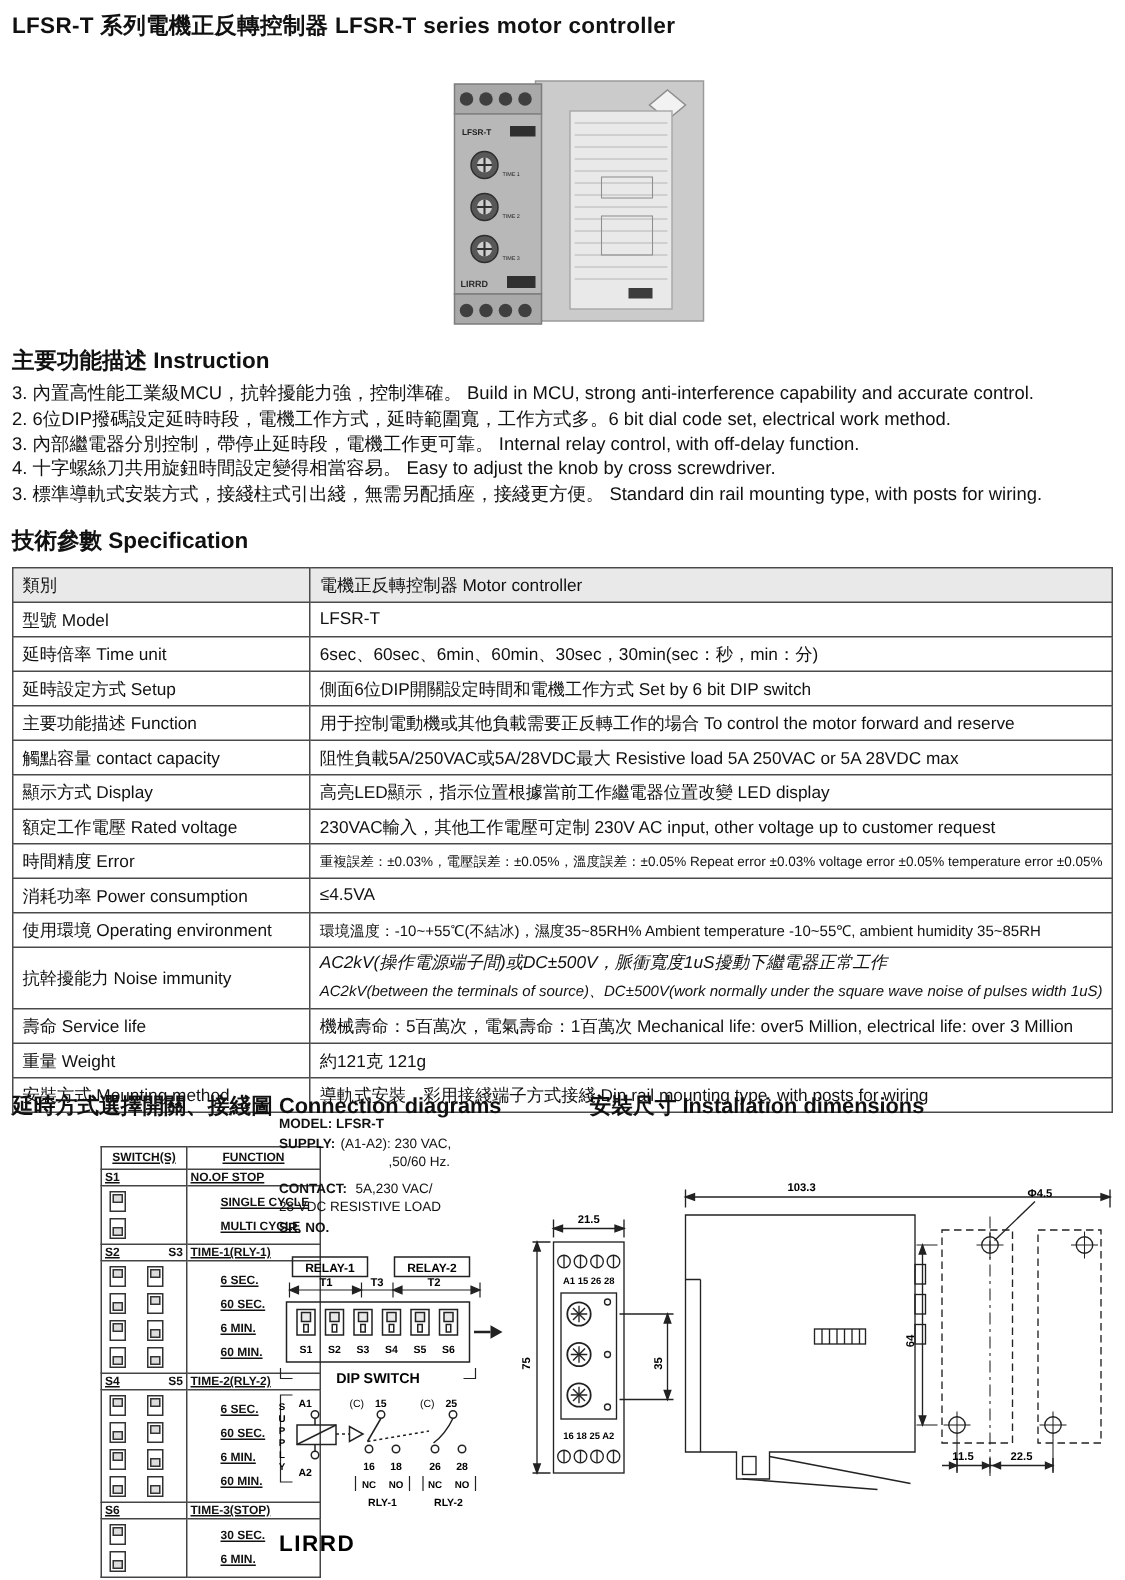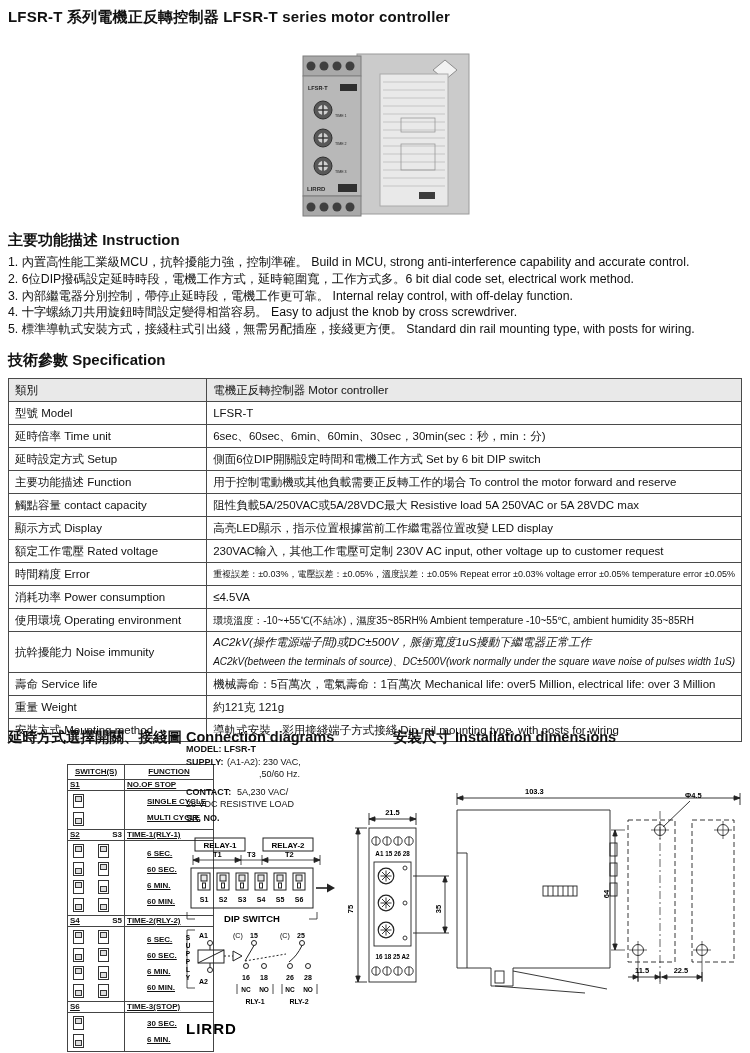--- a/index.html
+++ b/index.html
@@ -103,25 +103,25 @@
       <rect x="18" y="148" width="58" height="20" fill="#a9a9a9" stroke="#7c7c7c"></rect>
       <circle cx="26" cy="159" r="4.5" fill="#3f3f3f"></circle>
         <circle cx="39" cy="159" r="4.5" fill="#3f3f3f"></circle>
       <circle cx="52" cy="159" r="4.5" fill="#3f3f3f"></circle>
         <circle cx="65" cy="159" r="4.5" fill="#3f3f3f"></circle>
     </g>
   </svg>
 
   <div class="h2" style="top:231px;">主要功能描述 Instruction</div>
   <div class="instr">
-    <div>1. 內置高性能工業級MCU，抗幹擾能力強，控制準確。 Build in MCU, strong anti-interference capability and accurate control.</div>
+    <div>3. 內置高性能工業級MCU，抗幹擾能力強，控制準確。 Build in MCU, strong anti-interference capability and accurate control.</div>
     <div>2. 6位DIP撥碼設定延時時段，電機工作方式，延時範圍寬，工作方式多。6 bit dial code set, electrical work method.</div>
     <div>3. 內部繼電器分別控制，帶停止延時段，電機工作更可靠。 Internal relay control, with off-delay function.</div>
     <div>4. 十字螺絲刀共用旋鈕時間設定變得相當容易。 Easy to adjust the knob by cross screwdriver.</div>
-    <div>5. 標準導軌式安裝方式，接綫柱式引出綫，無需另配插座，接綫更方便。 Standard din rail mounting type, with posts for wiring.</div>
+    <div>3. 標準導軌式安裝方式，接綫柱式引出綫，無需另配插座，接綫更方便。 Standard din rail mounting type, with posts for wiring.</div>
   </div>
 
   <div class="h2" style="top:351px;">技術參數 Specification</div>
   <table class="spec-table">
     <tbody>
         <tr class="shade">
       <td class="lbl">類別</td>
       <td>電機正反轉控制器 Motor controller</td>
         </tr>
     <tr>

